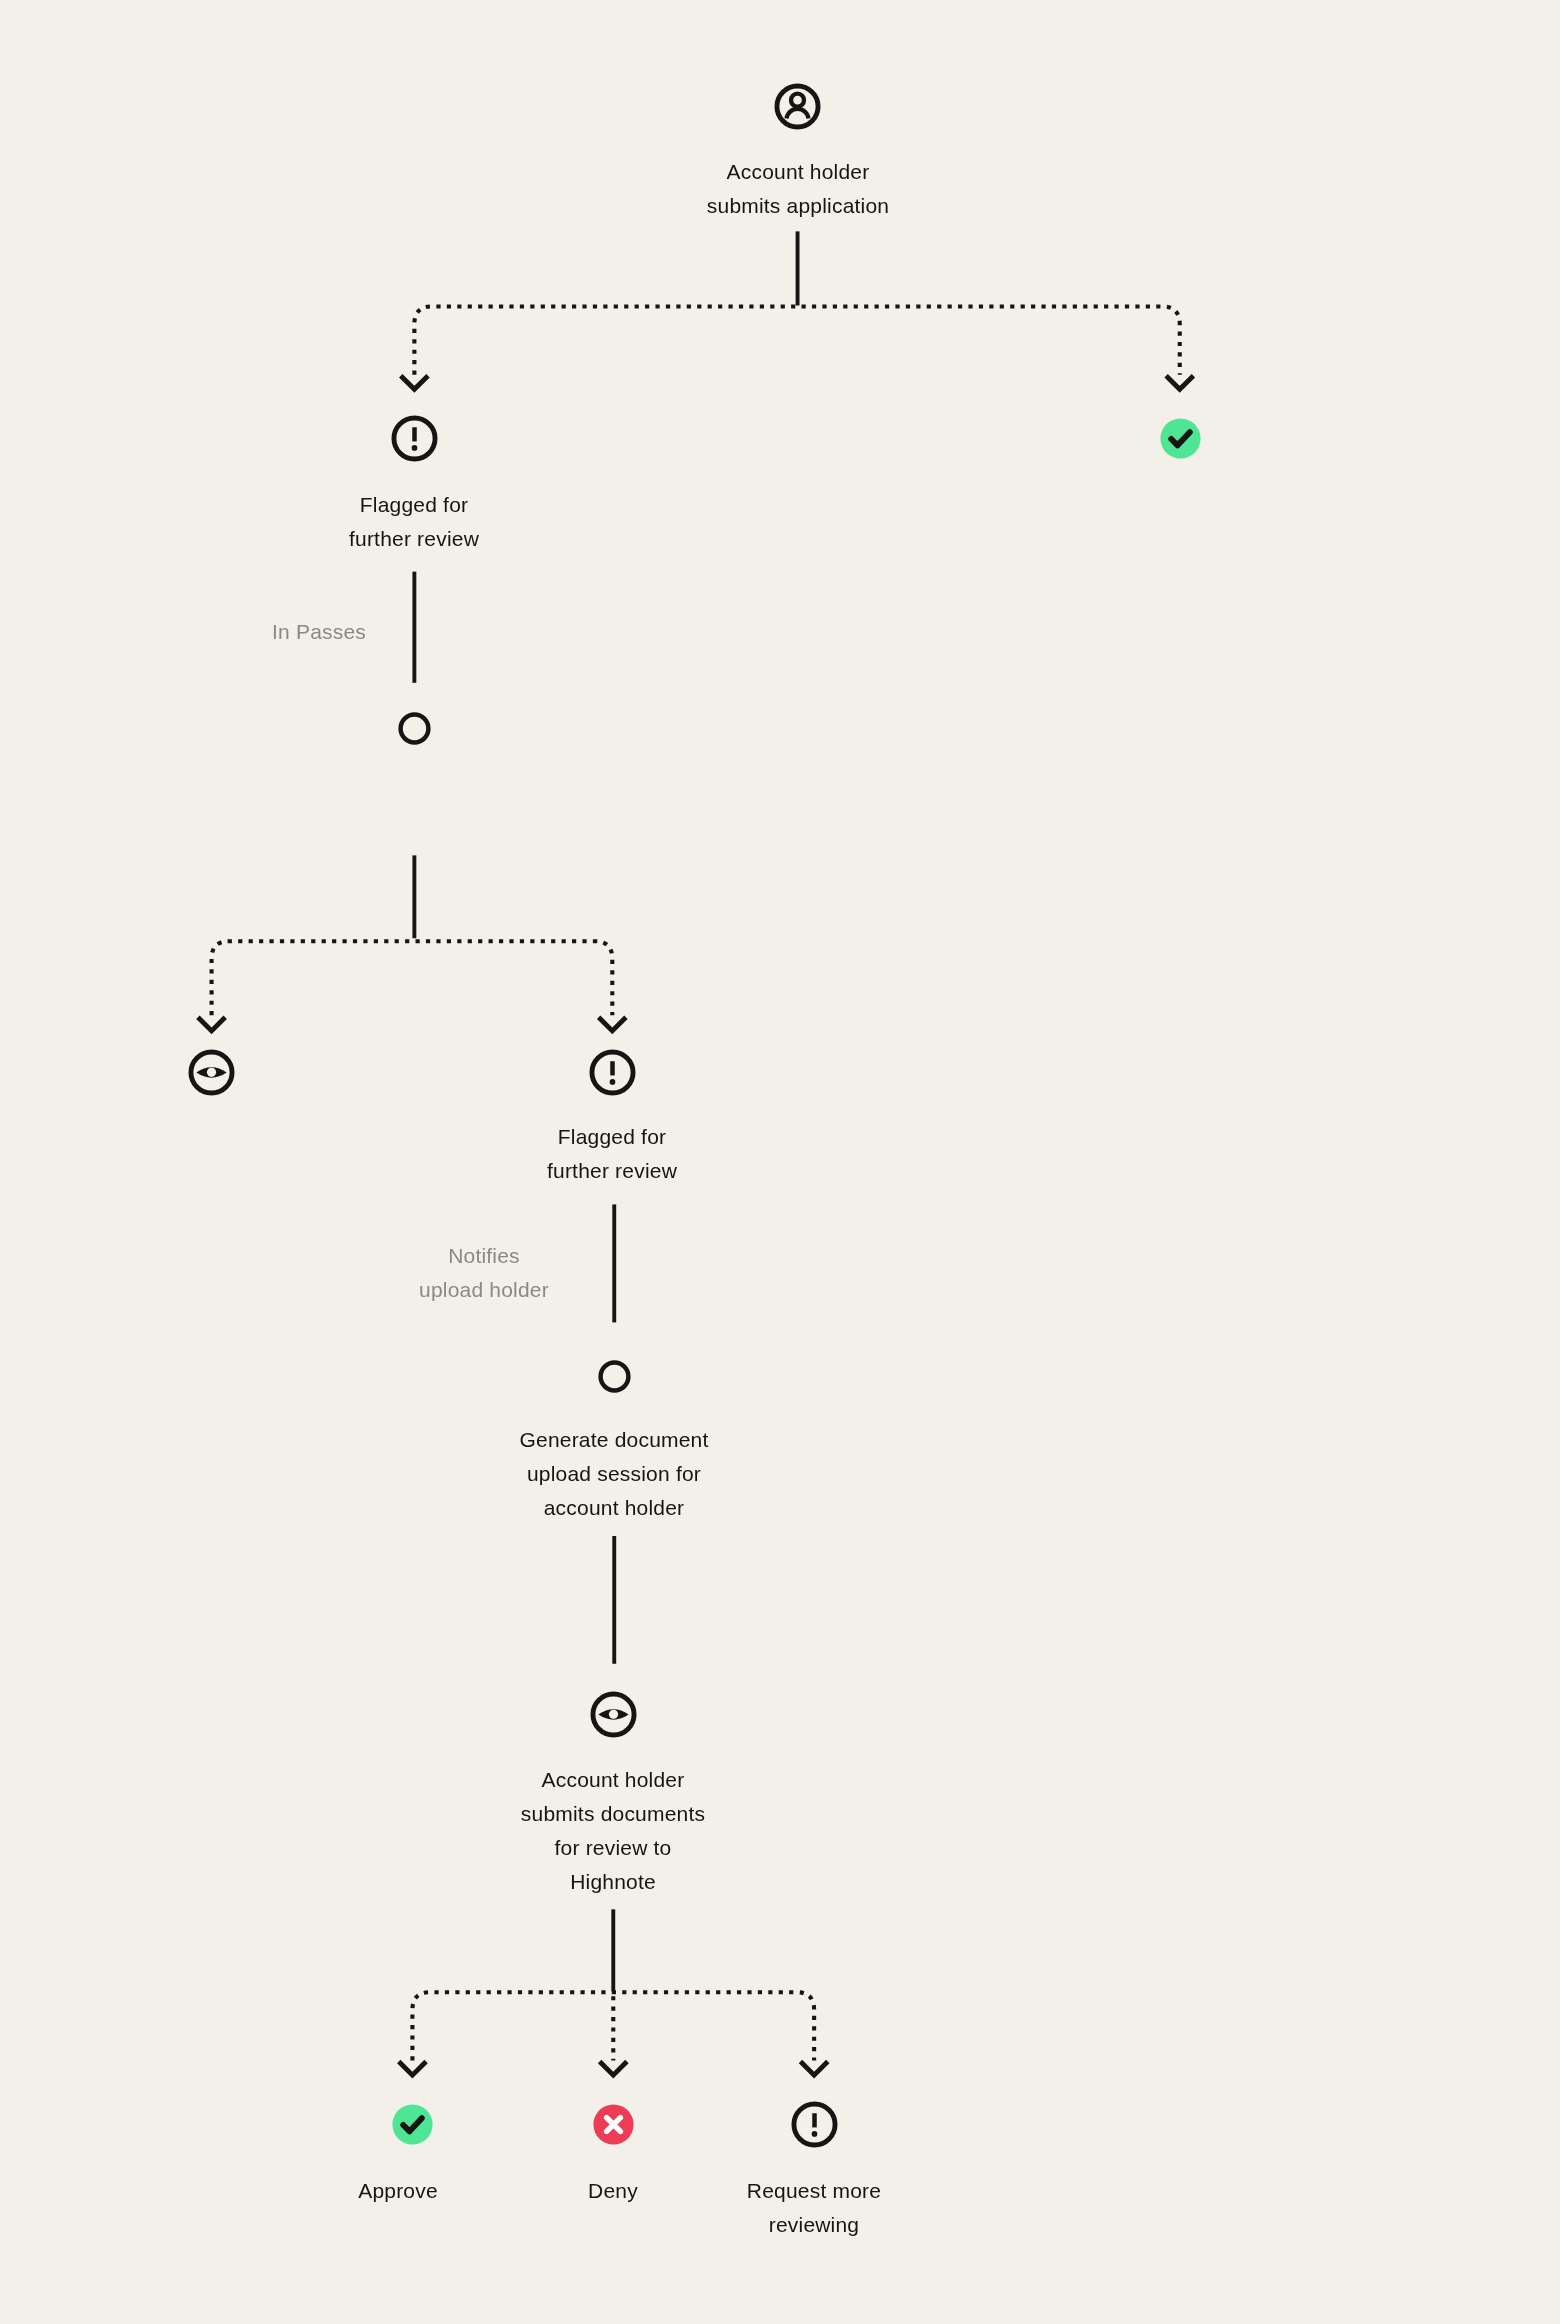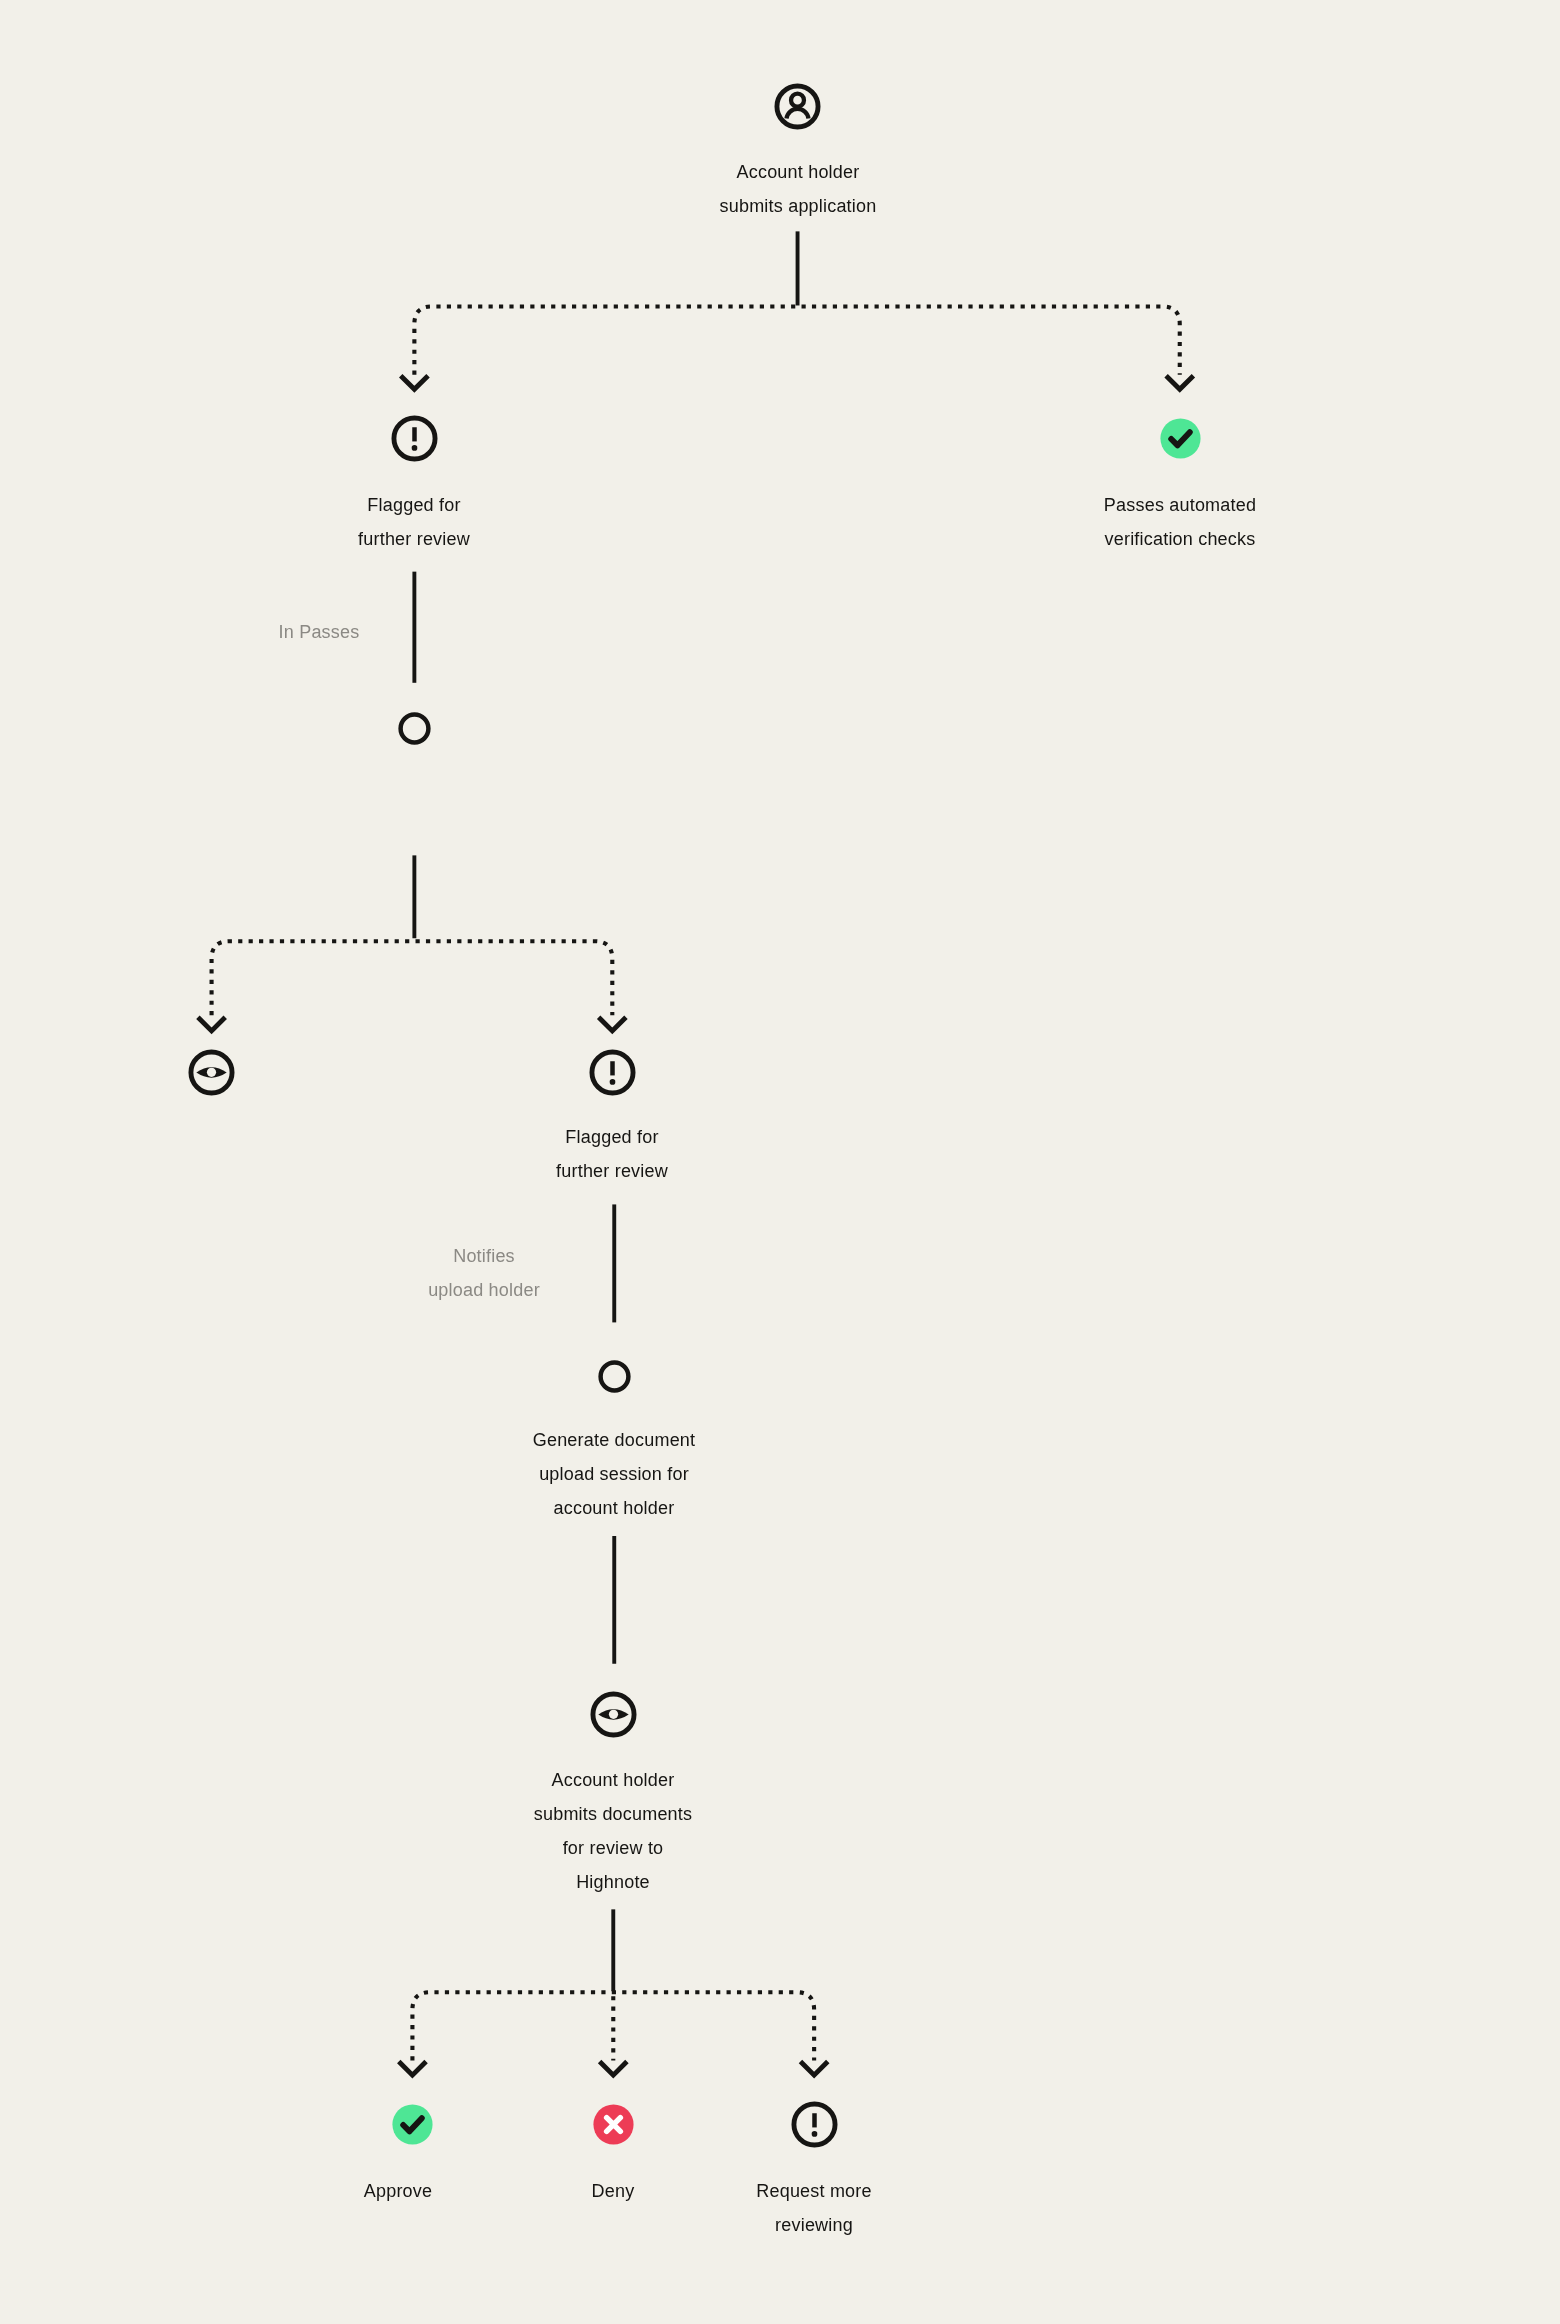--- a/index.html
+++ b/index.html
@@ -15,21 +15,21 @@
     width:1560px;height:2325px;
     background:var(--bg);
     overflow:hidden;
     font-family:"Liberation Sans","DejaVu Sans",sans-serif;
   }
   .label{
     position:absolute;
     transform:translateX(-50%);
     text-align:center;
     white-space:pre-line;
-    font-size:18px;
+    font-size:21px;
     line-height:34px;
     color:var(--ink);
     letter-spacing:0.2px;
   }
   .label.muted{color:var(--muted);}
   .icon{position:absolute;}
   svg{display:block;}
   .connectors{position:absolute;left:0;top:0;}
 </style>
 </head>
@@ -116,22 +116,20 @@
   <svg class="icon" style="left:791px;top:2101px" width="47" height="47" viewBox="0 0 48 48" fill="none">
     <circle cx="24" cy="24" r="21" stroke="var(--ink)" stroke-width="5"></circle>
     <path d="M24 12.5 V27" stroke="var(--ink)" stroke-width="4.6"></path>
     <circle cx="24" cy="33.6" r="2.9" fill="var(--ink)"></circle>
   </svg>
 
   <div class="label" style="left:798px;top:155px">Account holder
 submits application</div>
   <div class="label" style="left:414px;top:488px">Flagged for
 further review</div>
-  <div class="label" style="left:1180px;top:488px">Passes automated
-verification checks</div>
   <div class="label muted" style="left:319px;top:615px">In Passes</div>
   <div class="label" style="left:612px;top:1120px">Flagged for
 further review</div>
   <div class="label muted" style="left:484px;top:1239px">Notifies
 upload holder</div>
   <div class="label" style="left:614px;top:1423px">Generate document
 upload session for
 account holder</div>
   <div class="label" style="left:613px;top:1763px">Account holder
 submits documents

